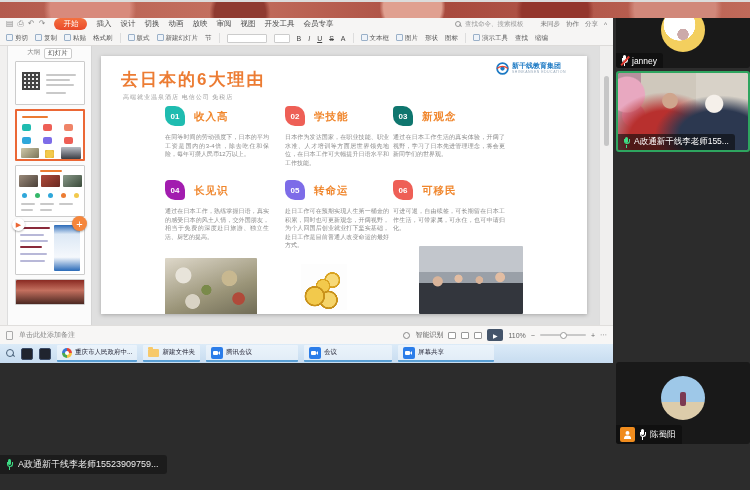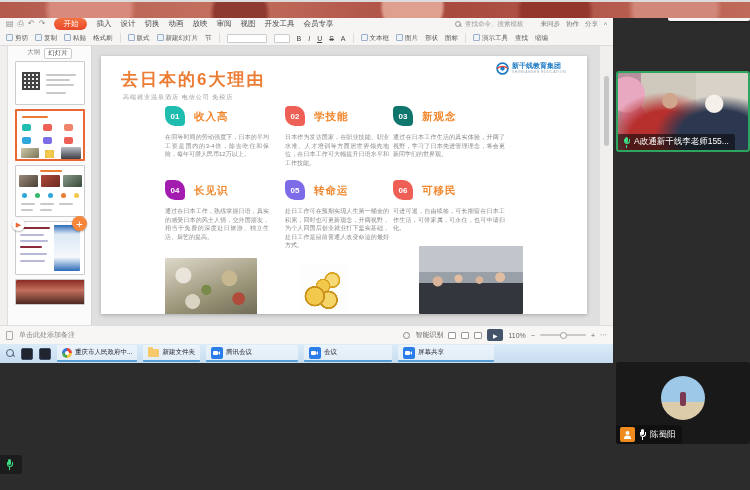--- a/index.html
+++ b/index.html
@@ -443,33 +443,46 @@
       </span>
     </div>
   </div>
 
   <div class="presenter-pill abs">
     <span class="mic green">
         <i class="mb"></i>
         <i class="mu"></i>
         <i class="ms"></i>
       </span>
+    <span>A政通新干线李老师15523909759...</span>
   </div>
 
   <div class="speak-pill abs">
     <span class="mic dark">
         <i class="mb"></i>
         <i class="mu"></i>
         <i class="ms"></i>
         <i class="slash"></i>
       </span>
     <span>正在讲话:</span>
     <span>A政通新干线李老师</span>
   </div>
 
+  <div class="tile" style="top:0;height:68px">
+    <div class="avatar av-janney"></div>
+    <div class="namebar">
+      <span class="mic">
+          <i class="mb"></i>
+          <i class="mu"></i>
+          <i class="ms"></i>
+          <i class="slash"></i>
+        </span>
+      <span>janney</span>
+    </div>
+  </div>
 
   <div class="tile active" style="top:71px;height:81px">
     <div class="video-feed"></div>
     <div class="namebar">
       <span class="mic green">
           <i class="mb"></i>
           <i class="mu"></i>
           <i class="ms"></i>
         </span>
       <span>A政通新干线李老师155...</span>

